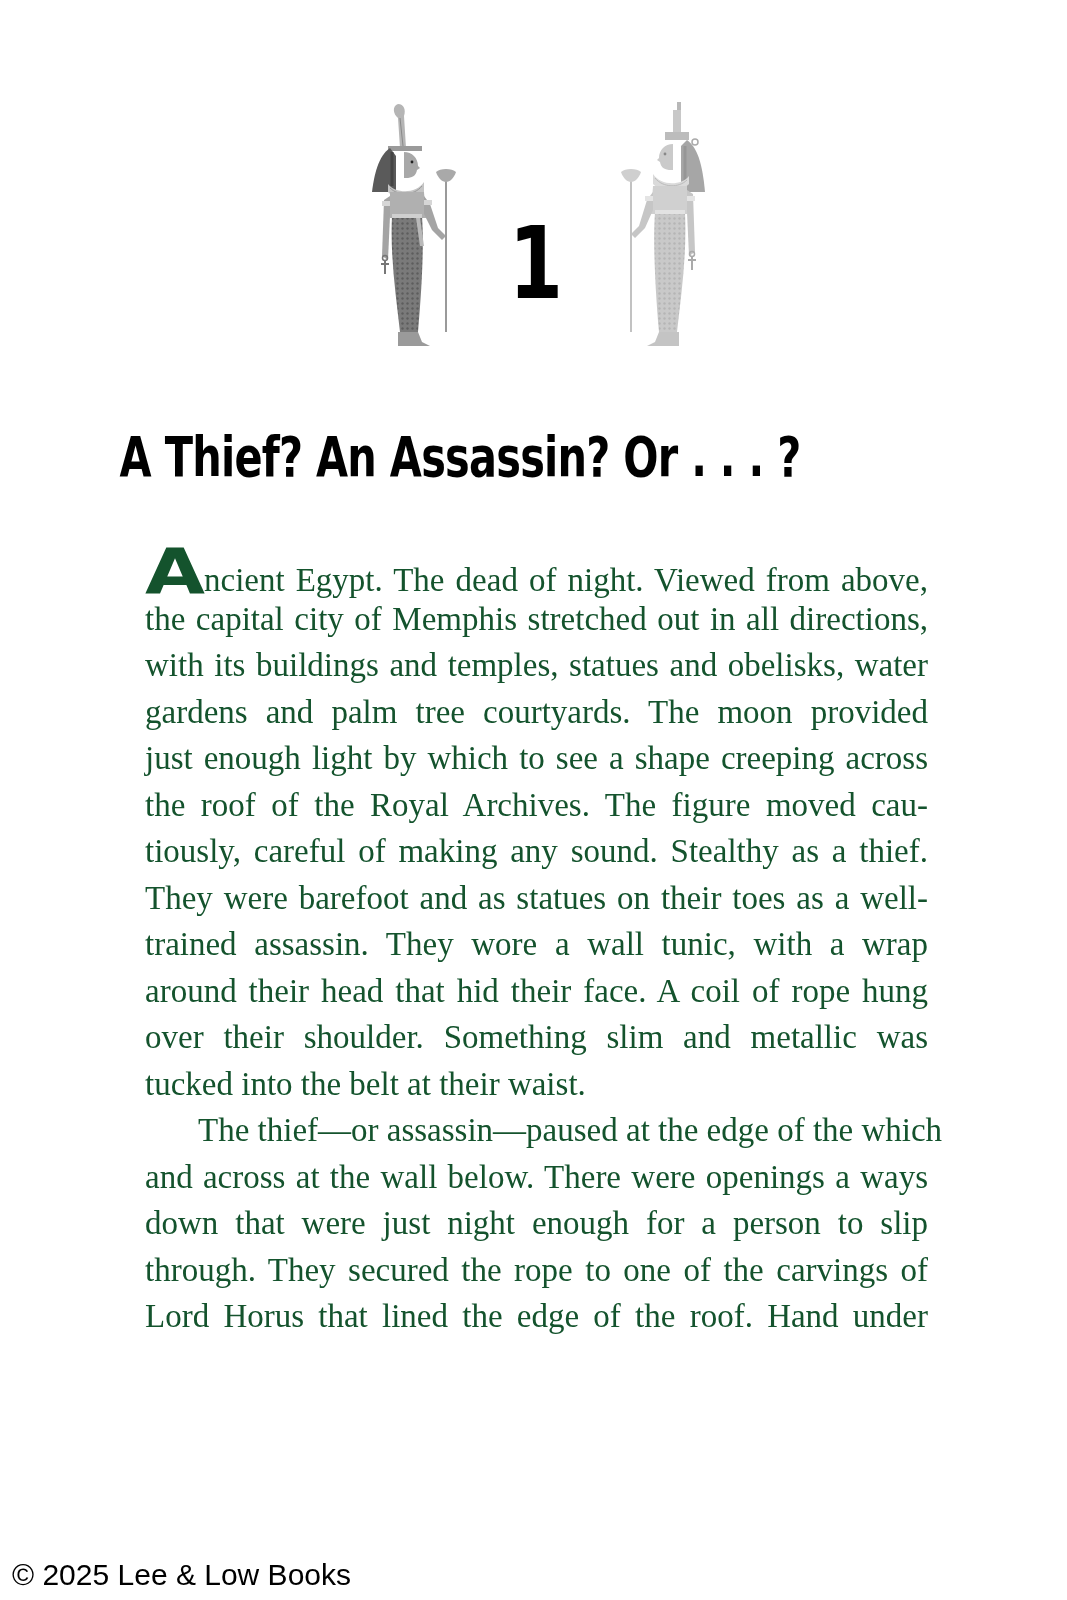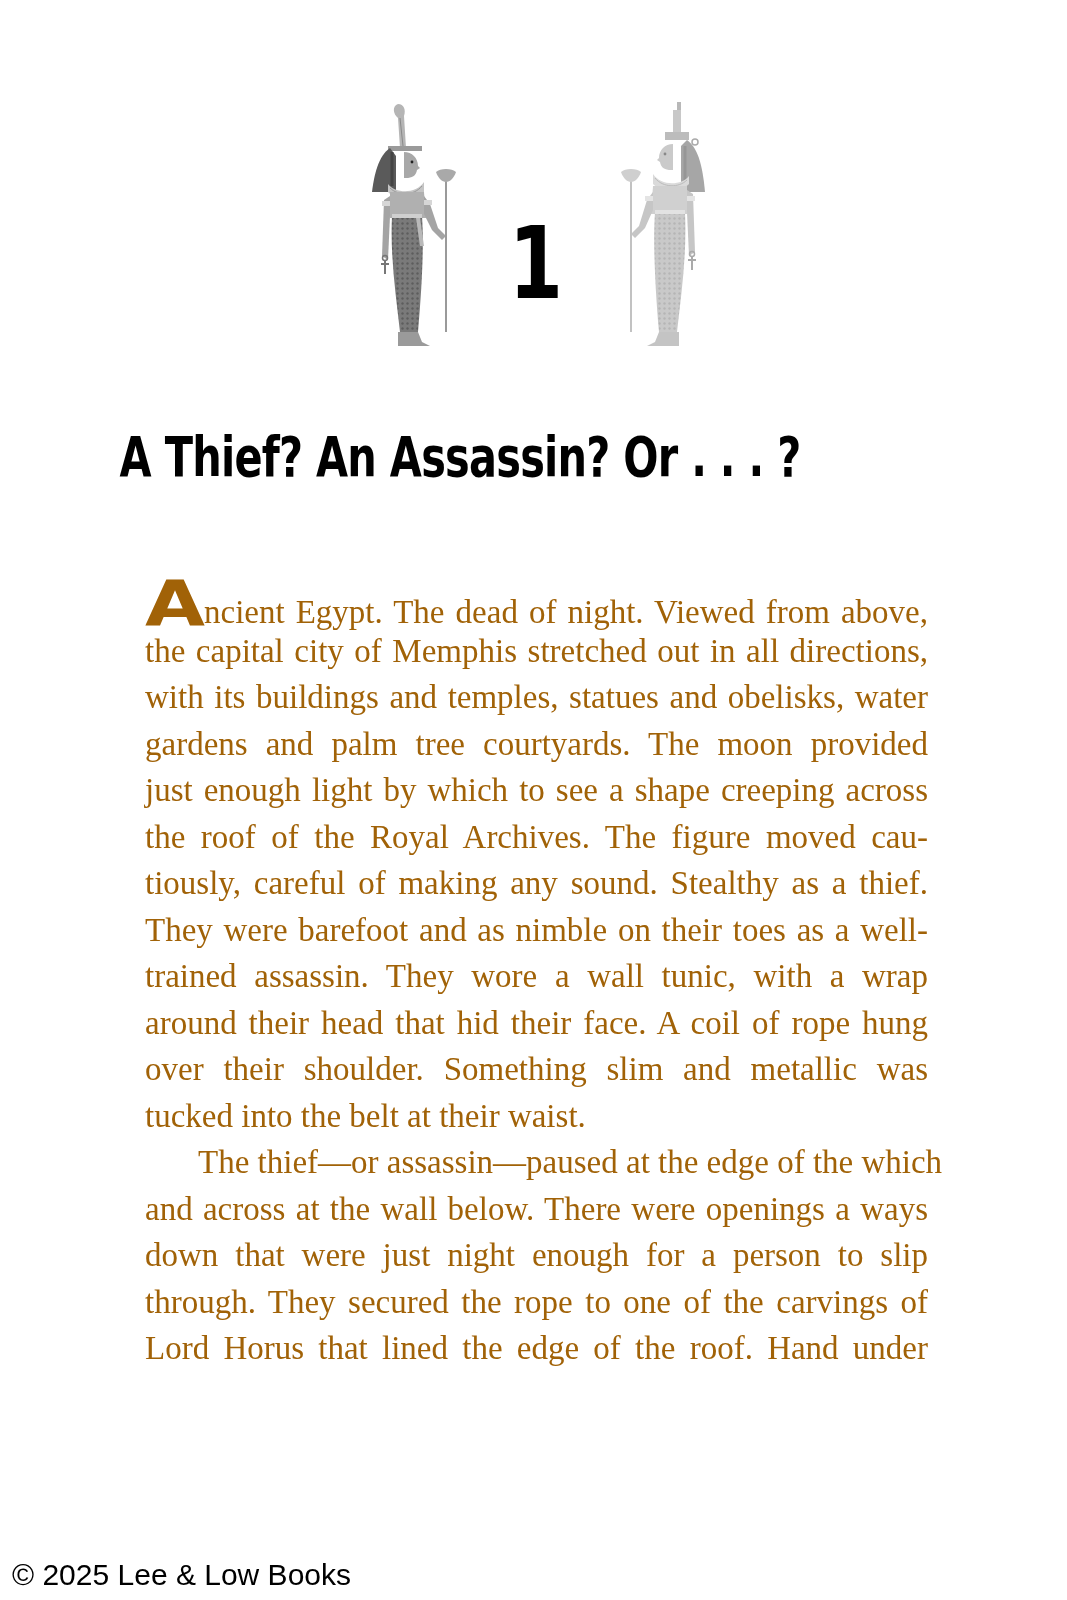--- a/index.html
+++ b/index.html
@@ -19,23 +19,23 @@
 
     .chapter-title {
       position: absolute; left: 0; top: 384px; width: 900px; text-align: center;
       font-family: "DejaVu Sans", sans-serif; font-weight: bold; font-size: 56px;
       line-height: 70px; color: #000; letter-spacing: -1px;
     }
     .chapter-title span { display: inline-block; transform: scaleX(0.74); transform-origin: center; white-space: nowrap; }
 
     
     .body-text {
-      position: absolute; left: 145px; top: 581px; width: 783px;
+      position: absolute; left: 145px; top: 549px; width: 783px;
       font-family: "Liberation Serif", "DejaVu Serif", serif; font-size: 33px;
-      color: #a16207;
+      color: #14532d;
     }
     .line {
       display: block; height: 46.5px; line-height: 46.5px; white-space: nowrap;
       text-align: justify; text-align-last: justify;
     }
     .line.last { text-align-last: left; }
     .line.indent { padding-left: 53px; }
     .drop-cap {
       font-family: "DejaVu Sans", sans-serif; font-weight: bold; font-size: 62px;
       line-height: 46px; vertical-align: -2px; letter-spacing: -2px; margin-right: 1px;
@@ -146,21 +146,21 @@
 
   <div class="body-text">
     <div>
       <span class="line"><span class="drop-cap">A</span><span>ncient Egypt. The dead of night. Viewed from above,</span></span>
       <span class="line">the capital city of Memphis stretched out in all directions,</span>
       <span class="line">with its buildings and temples, statues and obelisks, water</span>
       <span class="line">gardens and palm tree courtyards. The moon provided</span>
       <span class="line">just enough light by which to see a shape creeping across</span>
       <span class="line">the roof of the Royal Archives. The figure moved cau-</span>
       <span class="line">tiously, careful of making any sound. Stealthy as a thief.</span>
-      <span class="line">They were barefoot and as nimble on their toes as a well-</span>
+      <span class="line">They were barefoot and as statues on their toes as a well-</span>
       <span class="line">trained assassin. They wore a wall tunic, with a wrap</span>
       <span class="line">around their head that hid their face. A coil of rope hung</span>
       <span class="line">over their shoulder. Something slim and metallic was</span>
       <span class="line last">tucked into the belt at their waist.</span>
     </div>
     <div>
       <span class="line indent">The thief—or assassin—paused at the edge of the which</span>
       <span class="line">and across at the wall below. There were openings a ways</span>
       <span class="line">down that were just night enough for a person to slip</span>
       <span class="line">through. They secured the rope to one of the carvings of</span>

